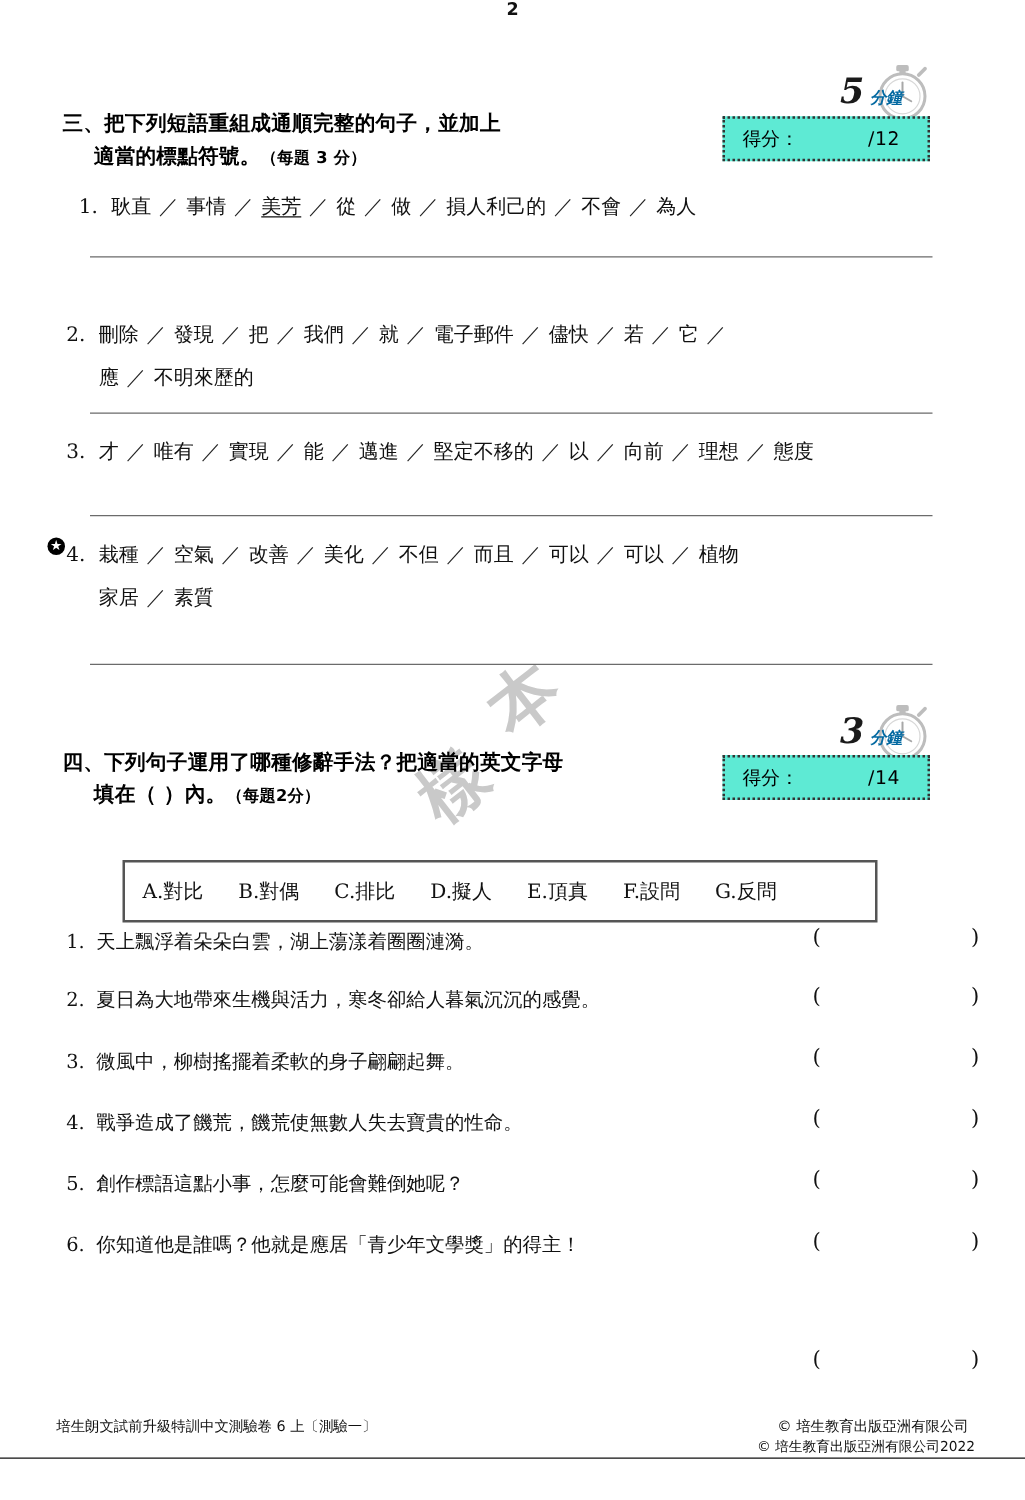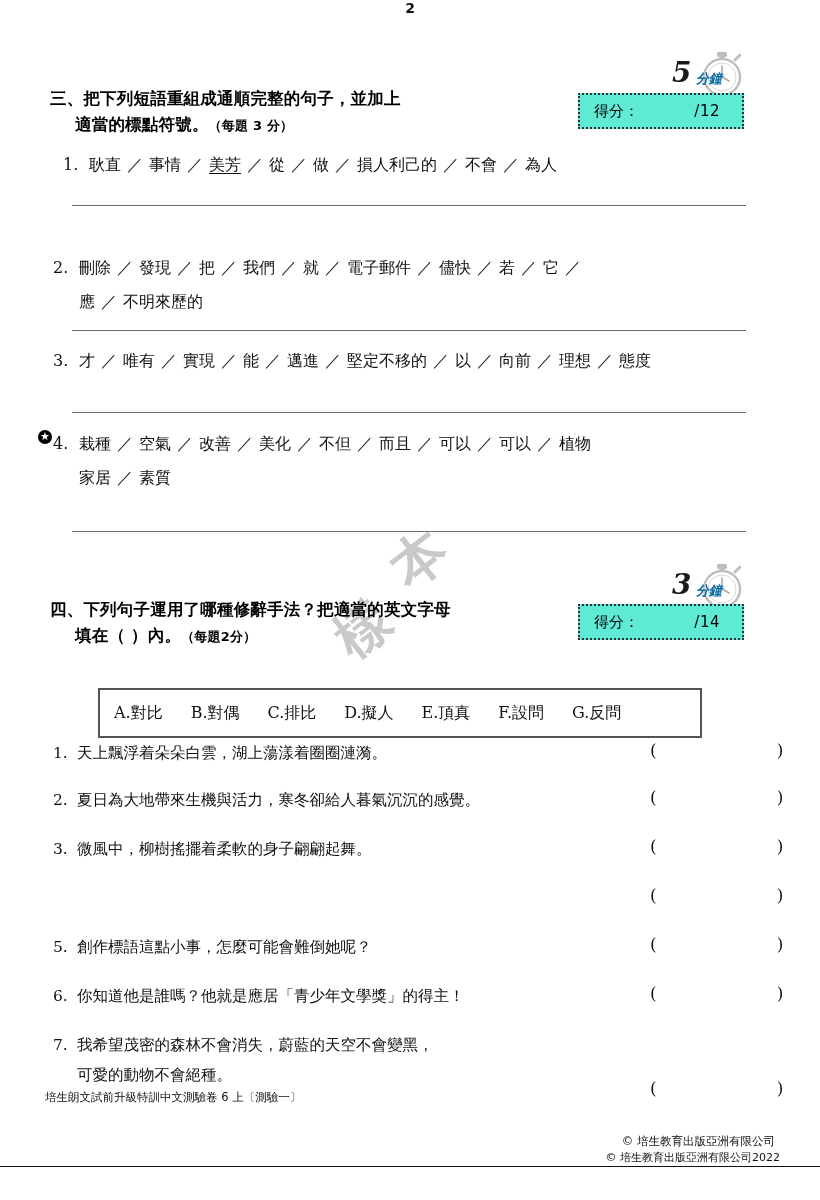--- a/index.html
+++ b/index.html
@@ -182,21 +182,21 @@
     letter-spacing: 26px;
     white-space: nowrap;
   }
   .foot-txt {
     position: absolute;
     font-family: "DejaVu Sans", "Liberation Sans", sans-serif;
     font-size: 11.5px;
     color: #111;
     white-space: nowrap;
   }
-  .foot-left  { left: 45px;  top: 1090px; text-align: center; }
+  .foot-left  { left: 45px;  top: 1134px; text-align: center; }
   .foot-page  { left: 0; right: 0; top: 1132px; text-align: center;
                 font-size: 14px; font-weight: 700;
                 font-family: "DejaVu Sans", "Liberation Sans", sans-serif; }
   .foot-right { right: 45px; top: 1134px; text-align: right; }
   .foot-right2{ right: 40px; top: 1150px; text-align: right; font-size: 11px;}
   .copy-rule {
     position: absolute;
     left: 0; right: 0;
     top: 1166px;
     border-top: 1.5px solid #111;
@@ -330,36 +330,35 @@
   <div class="s-item" style="left:53px; top:785px;">
     <span class="num">2.</span><span>夏日為大地帶來生機與活力，寒冬卻給人暮氣沉沉的感覺。</span>
   </div>
   <div class="paren" style="left:650px; top:787px;">(&nbsp;&nbsp;&nbsp;)</div>
 
   <div class="s-item" style="left:53px; top:834px;">
     <span class="num">3.</span><span>微風中，柳樹搖擺着柔軟的身子翩翩起舞。</span>
   </div>
   <div class="paren" style="left:650px; top:836px;">(&nbsp;&nbsp;&nbsp;)</div>
 
+  <div class="s-item" style="left:53px; top:883px;">
+    <span class="num">4.</span><span>戰爭造成了饑荒，饑荒使無數人失去寶貴的性命。</span>
+  </div>
   <div class="paren" style="left:650px; top:885px;">(&nbsp;&nbsp;&nbsp;)</div>
 
   <div class="s-item" style="left:53px; top:932px;">
     <span class="num">5.</span><span>創作標語這點小事，怎麼可能會難倒她呢？</span>
   </div>
   <div class="paren" style="left:650px; top:934px;">(&nbsp;&nbsp;&nbsp;)</div>
 
   <div class="s-item" style="left:53px; top:981px;">
     <span class="num">6.</span><span>你知道他是誰嗎？他就是應居「青少年文學獎」的得主！</span>
   </div>
   <div class="paren" style="left:650px; top:983px;">(&nbsp;&nbsp;&nbsp;)</div>
 
-  <div class="s-item" style="left:53px; top:1030px;">
-    <span class="num">7.</span><span>我希望茂密的森林不會消失，蔚藍的天空不會變黑，</span>
-    <span class="l2">可愛的動物不會絕種。</span>
-  </div>
   <div class="paren" style="left:650px; top:1078px;">(&nbsp;&nbsp;&nbsp;)</div>
 
   <div class="foot-txt foot-left">培生朗文試前升級特訓中文測驗卷 6 上〔測驗一〕</div>
   <div class="foot-page">2</div>
   <div class="foot-txt foot-right">© 培生教育出版亞洲有限公司</div>
   <div class="foot-txt foot-right2">© 培生教育出版亞洲有限公司2022</div>
   <div class="copy-rule"></div>
 
 </div>
 

